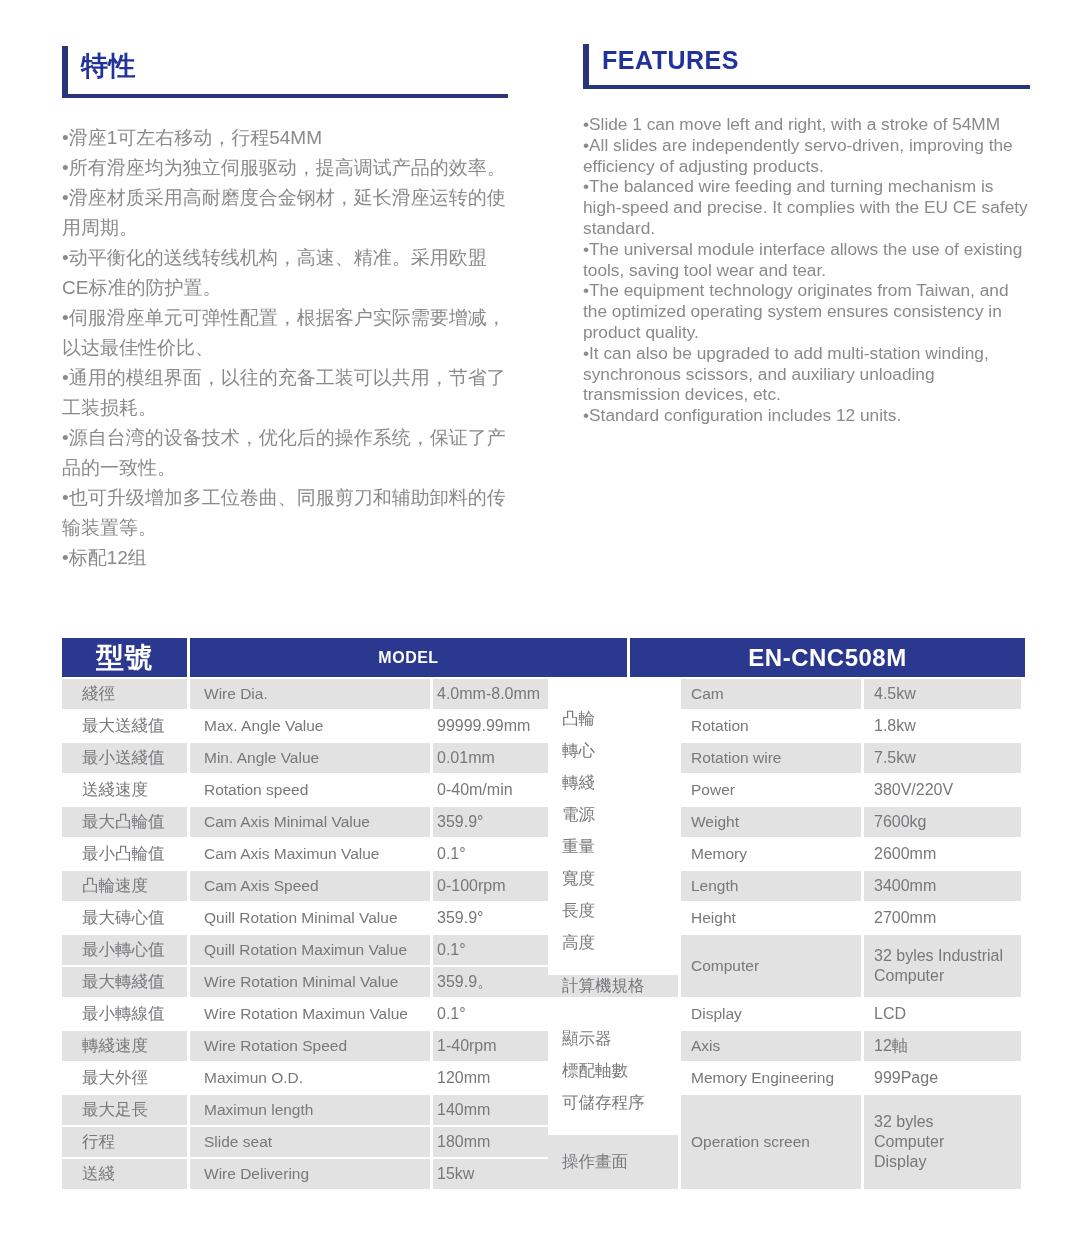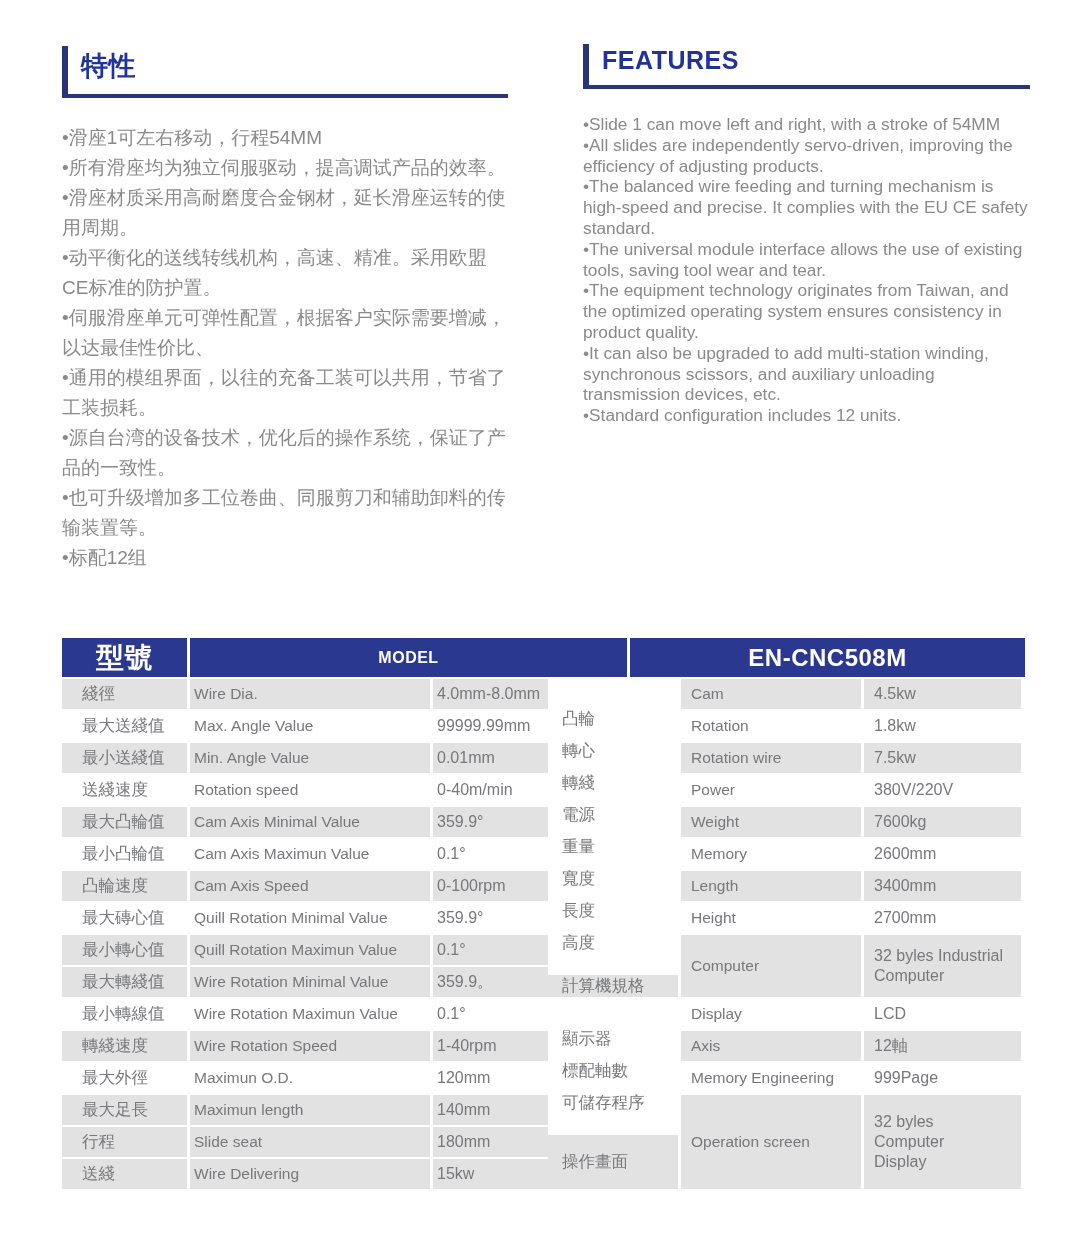--- a/index.html
+++ b/index.html
@@ -58,21 +58,21 @@
     grid-template-columns: 130px 180px 157px;
     grid-template-rows: repeat(16, 30px);
     gap: 2px 3px;
   }
   .cell {
     display: flex; align-items: center; background: #fff;
     color: var(--cell-text); font-size: 16px; overflow: visible;
   }
   .cell.shade { background: var(--row-gray); }
   .cell.zh { padding-left: 20px; font-size: 16.5px; }
-  .cell.en { padding-left: 4px; font-size: 15.5px; white-space: nowrap; }
+  .cell.en { padding-left: 14px; font-size: 15.5px; white-space: nowrap; }
   .cell.value { padding-left: 4px; white-space: pre-line; line-height: 1.25; }
   #right-grid .cell.zh { padding-left: 14px; margin-top: 40px; }
   #right-grid .cell.en { padding-left: 10px; white-space: normal; }
   #right-grid .cell.value { padding-left: 10px; }
 </style>
 </head>
 <body>
 
 <div class="page">
 

